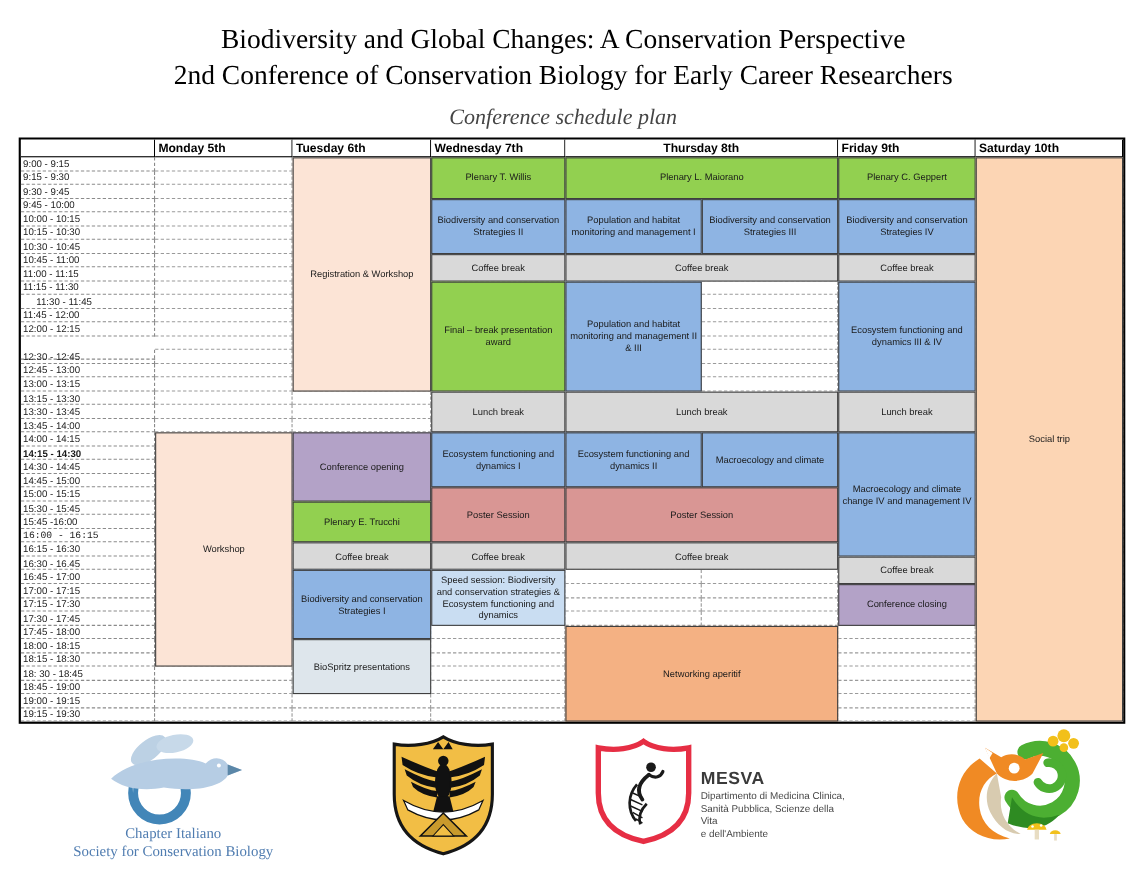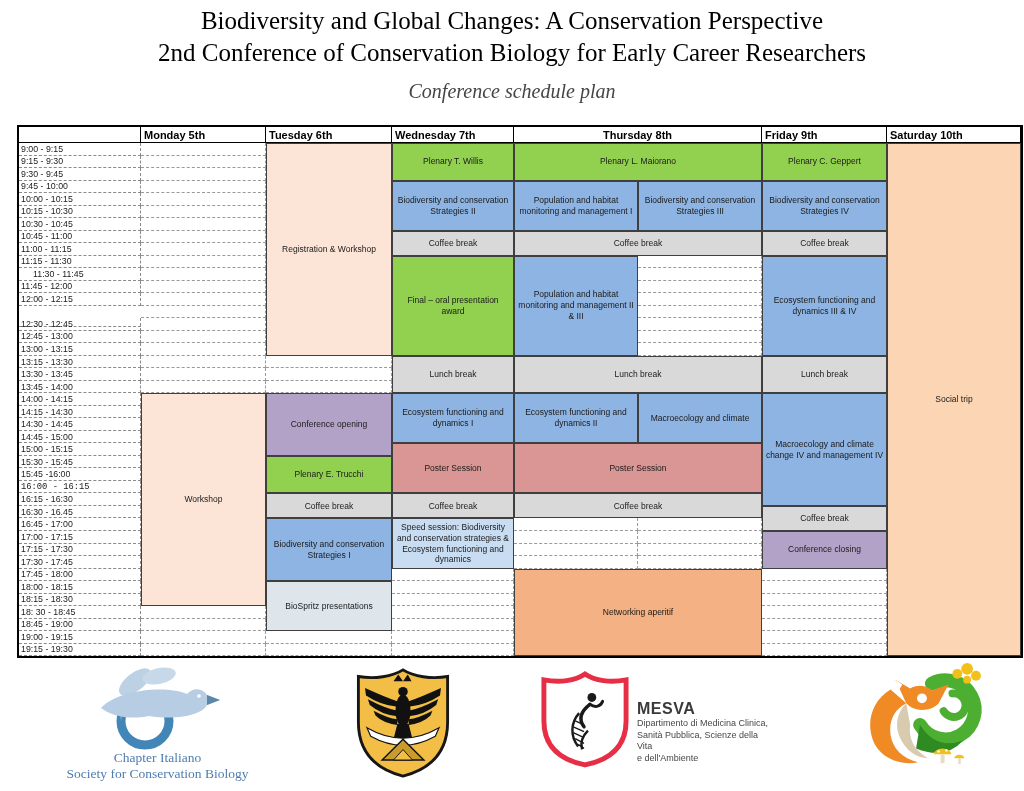--- a/index.html
+++ b/index.html
@@ -2,21 +2,21 @@
 <html><head>
 <meta charset="utf-8">
 <style>
   html,body { margin:0; padding:0; background:#fff; }
   .page { position:relative; width:1024px; height:791px; background:#fff; overflow:hidden;
           font-family:"Liberation Sans", sans-serif; }
 
   
   .title-line { font-family:"Liberation Serif", serif; font-size:25px; line-height:32px;
                 text-align:center; color:#000; }
-  .title-wrap { padding-top:5px; }
+  .title-wrap { padding-top:5px;margin-top:16px; }
   .subtitle { font-family:"Liberation Serif", serif; font-style:italic; font-size:20px;
               color:#454545; text-align:center; margin-top:11px; }
 
   
   .schedule { position:absolute; left:17px; top:125px; border:2px solid #000;
               display:grid; background:#fff;
               grid-template-columns:122px 125px 126px 122px 124px 124px 125px 134px;
               grid-template-rows:16px repeat(41, 12.52px); }
   .hdr { font-weight:bold; font-size:11px; color:#000; padding:0 3px;
          border-right:1px solid #000; border-bottom:1px solid #000;
@@ -218,21 +218,21 @@
       <div class="emptycell" style="grid-area: 21 / 7 / span 1 / span 1;"></div>
       <div class="emptycell" style="grid-area: 21 / 8 / span 1 / span 1;"></div>
       <div class="timecell" style="grid-area: 22 / 1 / span 1 / span 1;">14:00 - 14:15</div>
       <div class="emptycell" style="grid-area: 22 / 2 / span 1 / span 1;"></div>
       <div class="emptycell" style="grid-area: 22 / 3 / span 1 / span 1;"></div>
       <div class="emptycell" style="grid-area: 22 / 4 / span 1 / span 1;"></div>
       <div class="emptycell" style="grid-area: 22 / 5 / span 1 / span 1;"></div>
       <div class="emptycell" style="grid-area: 22 / 6 / span 1 / span 1;"></div>
       <div class="emptycell" style="grid-area: 22 / 7 / span 1 / span 1;"></div>
       <div class="emptycell" style="grid-area: 22 / 8 / span 1 / span 1;"></div>
-      <div class="timecell" style="grid-area: 23 / 1 / span 1 / span 1;">14:15 - 14:30</div>
+      <div class="timecell" style="grid-area: 23 / 1 / span 1 / span 1; font-weight: bold;">14:15 - 14:30</div>
       <div class="emptycell" style="grid-area: 23 / 2 / span 1 / span 1;"></div>
       <div class="emptycell" style="grid-area: 23 / 3 / span 1 / span 1;"></div>
       <div class="emptycell" style="grid-area: 23 / 4 / span 1 / span 1;"></div>
       <div class="emptycell" style="grid-area: 23 / 5 / span 1 / span 1;"></div>
       <div class="emptycell" style="grid-area: 23 / 6 / span 1 / span 1;"></div>
       <div class="emptycell" style="grid-area: 23 / 7 / span 1 / span 1;"></div>
       <div class="emptycell" style="grid-area: 23 / 8 / span 1 / span 1;"></div>
       <div class="timecell" style="grid-area: 24 / 1 / span 1 / span 1;">14:30 - 14:45</div>
       <div class="emptycell" style="grid-area: 24 / 2 / span 1 / span 1;"></div>
       <div class="emptycell" style="grid-area: 24 / 3 / span 1 / span 1;"></div>
@@ -388,21 +388,21 @@
       <div class="block" style="grid-area: 22 / 2 / span 17 / span 1; background: rgb(252, 228, 214);">Workshop</div>
       <div class="block" style="grid-area: 2 / 3 / span 17 / span 1; background: rgb(252, 228, 214);">Registration &amp; Workshop</div>
       <div class="block" style="grid-area: 22 / 3 / span 5 / span 1; background: rgb(179, 162, 199);">Conference opening</div>
       <div class="block" style="grid-area: 27 / 3 / span 3 / span 1; background: rgb(146, 208, 80);">Plenary E. Trucchi</div>
       <div class="block" style="grid-area: 30 / 3 / span 2 / span 1; background: rgb(217, 217, 217);">Coffee break</div>
       <div class="block" style="grid-area: 32 / 3 / span 5 / span 1; background: rgb(142, 180, 227);">Biodiversity and conservation Strategies I</div>
       <div class="block" style="grid-area: 37 / 3 / span 4 / span 1; background: rgb(222, 230, 236);">BioSpritz presentations</div>
       <div class="block" style="grid-area: 2 / 4 / span 3 / span 1; background: rgb(146, 208, 80);">Plenary T. Willis</div>
       <div class="block" style="grid-area: 5 / 4 / span 4 / span 1; background: rgb(142, 180, 227);">Biodiversity and conservation Strategies II</div>
       <div class="block" style="grid-area: 9 / 4 / span 2 / span 1; background: rgb(217, 217, 217);">Coffee break</div>
-      <div class="block" style="grid-area: 11 / 4 / span 8 / span 1; background: rgb(146, 208, 80);">Final – oral presentation award</div>
+      <div class="block" style="grid-area: 11 / 4 / span 8 / span 1; background: rgb(146, 208, 80);">Final – break presentation award</div>
       <div class="block" style="grid-area: 19 / 4 / span 3 / span 1; background: rgb(217, 217, 217);">Lunch break</div>
       <div class="block" style="grid-area: 22 / 4 / span 4 / span 1; background: rgb(142, 180, 227);">Ecosystem functioning and dynamics I</div>
       <div class="block" style="grid-area: 26 / 4 / span 4 / span 1; background: rgb(217, 150, 148);">Poster Session</div>
       <div class="block" style="grid-area: 30 / 4 / span 2 / span 1; background: rgb(217, 217, 217);">Coffee break</div>
       <div class="block" style="grid-area: 32 / 4 / span 4 / span 1; background: rgb(201, 221, 242);">Speed session: Biodiversity and conservation strategies &amp; Ecosystem functioning and dynamics</div>
       <div class="block" style="grid-area: 2 / 5 / span 3 / span 2; background: rgb(146, 208, 80);">Plenary L. Maiorano</div>
       <div class="block" style="grid-area: 5 / 5 / span 4 / span 1; background: rgb(142, 180, 227);">Population and habitat monitoring and management I</div>
       <div class="block" style="grid-area: 5 / 6 / span 4 / span 1; background: rgb(142, 180, 227);">Biodiversity and conservation Strategies III</div>
       <div class="block" style="grid-area: 9 / 5 / span 2 / span 2; background: rgb(217, 217, 217);">Coffee break</div>
       <div class="block" style="grid-area: 11 / 5 / span 8 / span 1; background: rgb(142, 180, 227);">Population and habitat monitoring and management II &amp; III</div>

